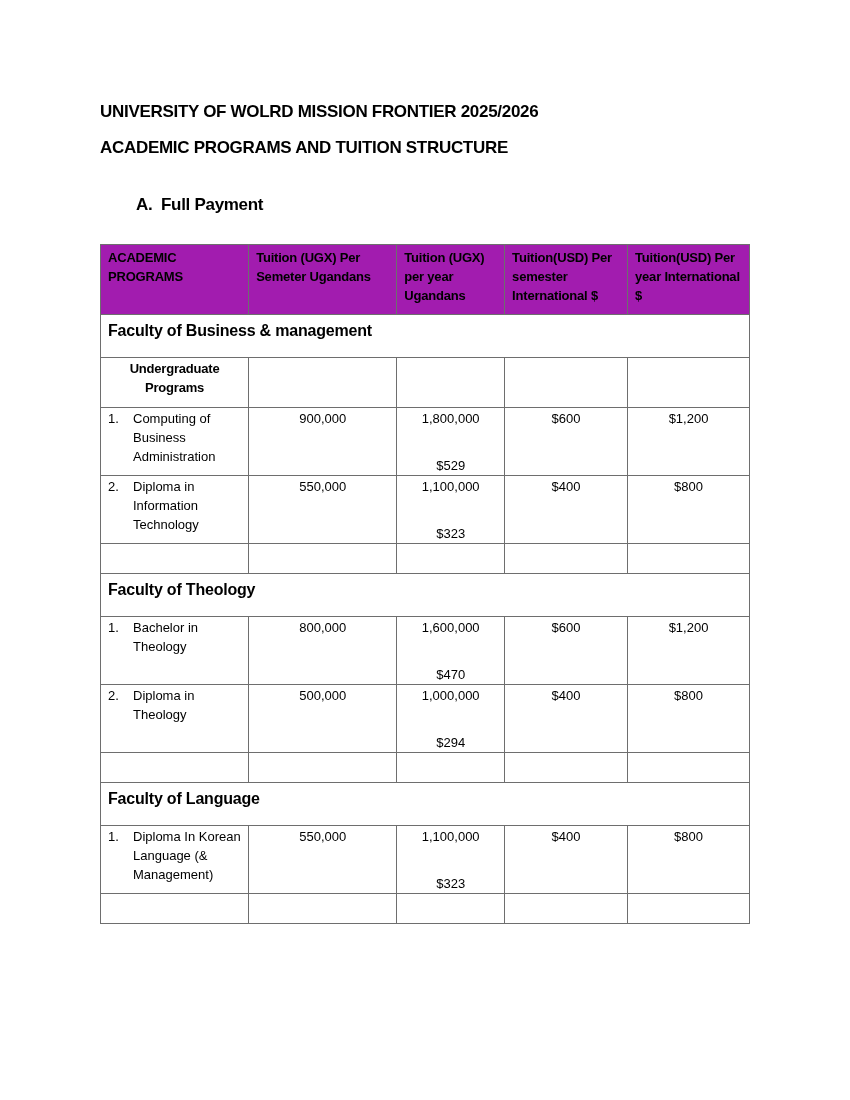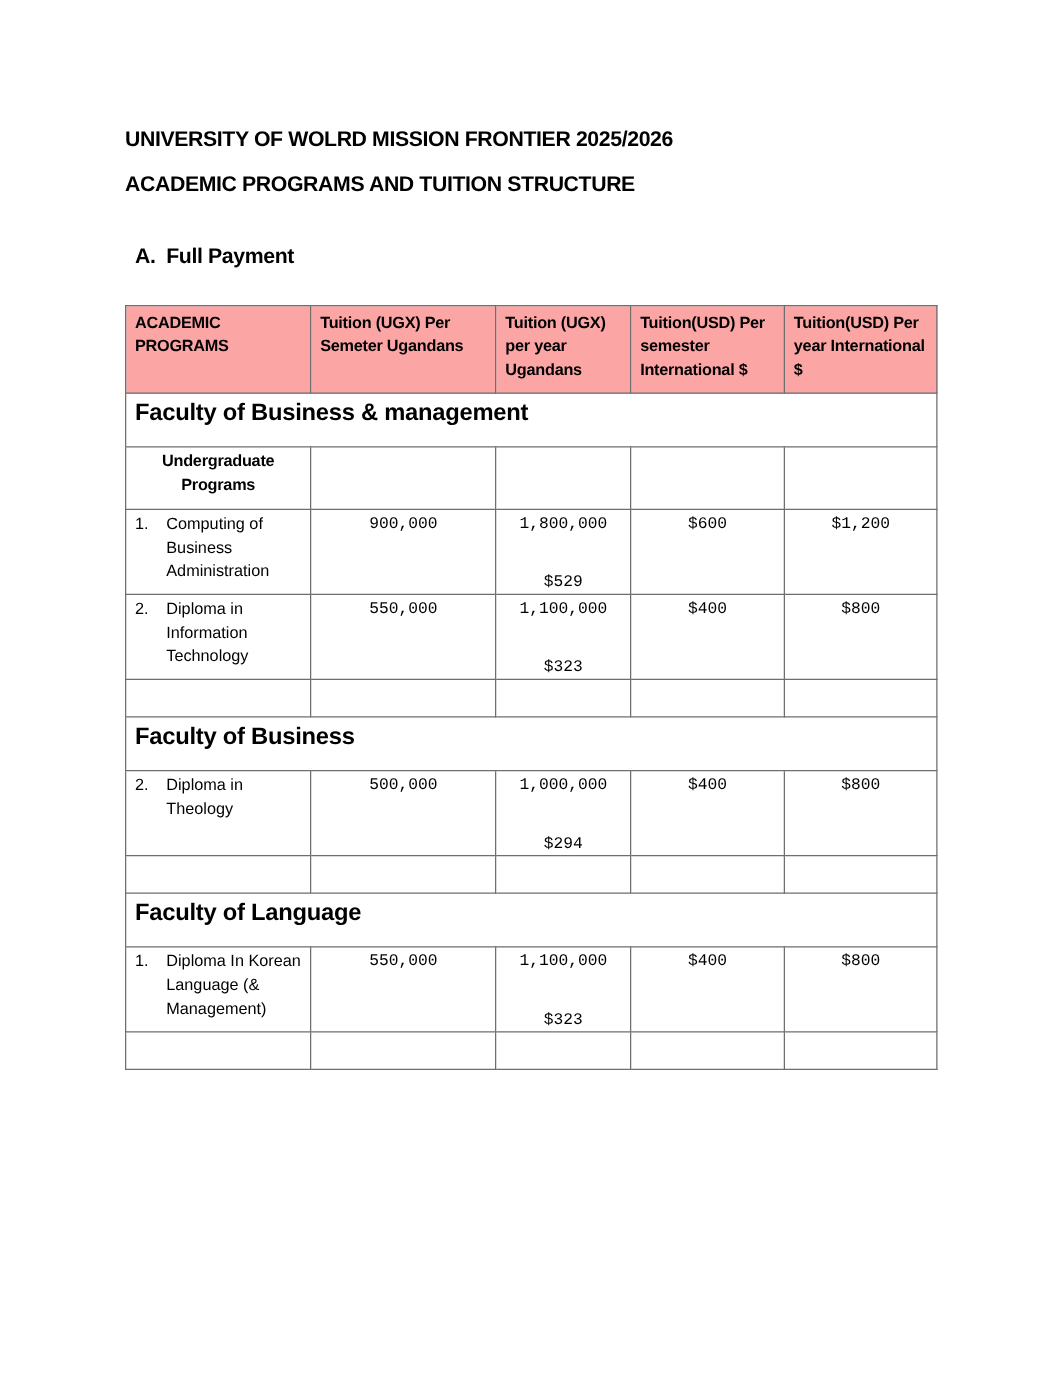--- a/index.html
+++ b/index.html
@@ -1,33 +1,33 @@
 <!DOCTYPE html>
 <html><head>
   <meta charset="utf-8">
   <style>
     html, body { margin: 0; padding: 0; background: #ffffff; }
     body { width: 850px; height: 1100px; position: relative; font-family: "Liberation Sans", sans-serif; color: #000; overflow: hidden; }
     .title { position: absolute; left: 100px; font-weight: bold; font-size: 17px; letter-spacing: -0.3px; }
     .title.t1 { top: 102px; }
     .title.t2 { top: 138px; }
-    .section-heading { position: absolute; left: 108px; top: 195px; font-weight: bold; font-size: 17px; letter-spacing: -0.3px; }
+    .section-heading { position: absolute; left: 136px; top: 195px; font-weight: bold; font-size: 17px; letter-spacing: -0.3px; }
     .section-heading .marker { display: inline-block; width: 25px; }
     table { position: absolute; left: 100px; top: 244px; border-collapse: collapse; table-layout: fixed; width: 650px; }
     td, th { border: 1px solid #6e6e6e; vertical-align: top; padding: 0; font-size: 13px; line-height: 19px; }
-    th { background: #fca5a5; text-align: left; font-weight: bold; padding: 3px 7px 0 7px; height: 66px; letter-spacing: -0.2px; }
+    th { background: #a21caf; text-align: left; font-weight: bold; padding: 3px 7px 0 7px; height: 66px; letter-spacing: -0.2px; }
     .c1 { width: 147px; } .c2 { width: 147px; } .c3 { width: 107px; } .c4 { width: 122px; } .c5 { width: 121px; }
-    .faculty td { font-weight: bold; font-size: 19px; height: 38px; padding: 4px 7px 0 7px; vertical-align: top; line-height: 24px; letter-spacing: -0.2px; }
+    .faculty td { font-weight: bold; font-size: 16px; height: 38px; padding: 4px 7px 0 7px; vertical-align: top; line-height: 24px; letter-spacing: -0.2px; }
     .subhead td { height: 48px; text-align: center; }
     .subhead .lbl { font-weight: bold; padding: 1px 7px 0 7px; letter-spacing: -0.2px; }
     .prog td { height: 59px; }
     .prog .name { padding: 1px 4px 0 7px; }
     .prog .name .num { display: inline-block; width: 25px; vertical-align: top; }
     .prog .name .txt { display: inline-block; width: 110px; vertical-align: top; }
-    .prog .num-cell { text-align: center; padding-top: 1px; font-family: Liberation Mono, monospace; }
+    .prog .num-cell { text-align: center; padding-top: 1px; }
     .prog .sub { display: block; margin-top: 28px; }
     .blank td { height: 29px; }
   </style>
 </head>
 <body>
 
 <div class="title t1">UNIVERSITY OF WOLRD MISSION FRONTIER 2025/2026</div>
 <div class="title t2">ACADEMIC PROGRAMS AND TUITION STRUCTURE</div>
 <div class="section-heading">
   <span class="marker">A.</span><span>Full Payment</span>
@@ -79,22 +79,29 @@
     </tr>
     <tr class="blank">
         <td></td>
         <td></td>
         <td></td>
         <td></td>
         <td></td>
       </tr>
 
     <tr class="faculty">
-        <td colspan="5">Faculty of Business</td>
+        <td colspan="5">Faculty of Theology</td>
       </tr>
+    <tr class="prog">
+      <td class="name"><span class="num">1.</span><span class="txt">Bachelor in Theology</span></td>
+      <td class="num-cell">800,000</td>
+      <td class="num-cell"><span>1,600,000</span><span class="sub">$470</span></td>
+      <td class="num-cell">$600</td>
+      <td class="num-cell">$1,200</td>
+    </tr>
     <tr class="prog">
       <td class="name"><span class="num">2.</span><span class="txt">Diploma in Theology</span></td>
       <td class="num-cell">500,000</td>
       <td class="num-cell"><span>1,000,000</span><span class="sub">$294</span></td>
       <td class="num-cell">$400</td>
       <td class="num-cell">$800</td>
     </tr>
     <tr class="blank">
         <td></td>
         <td></td>

